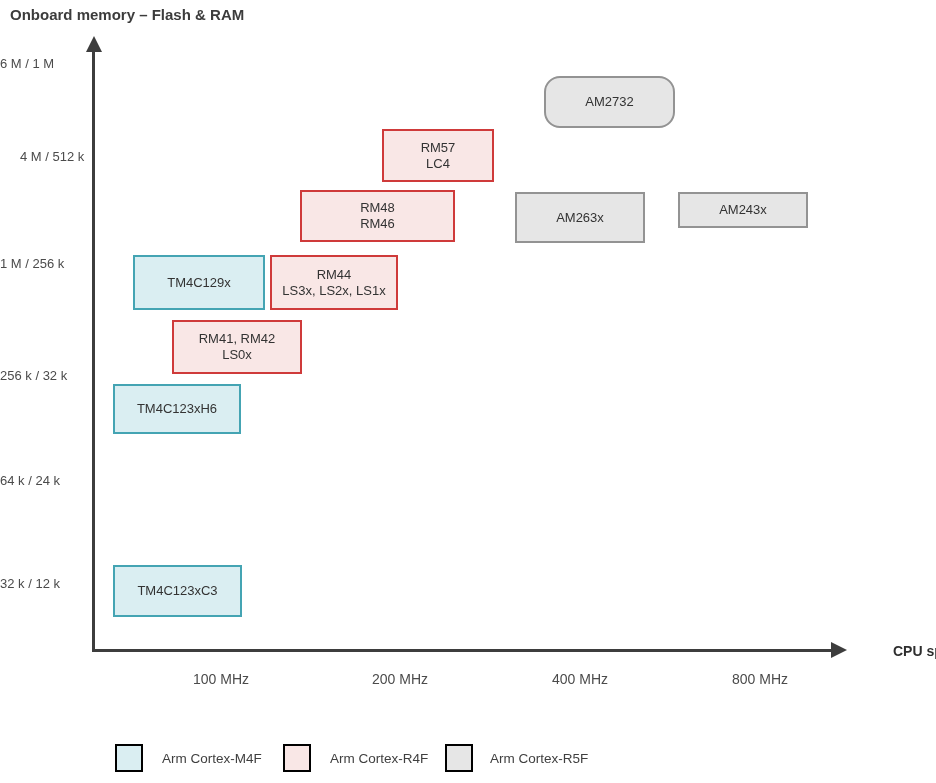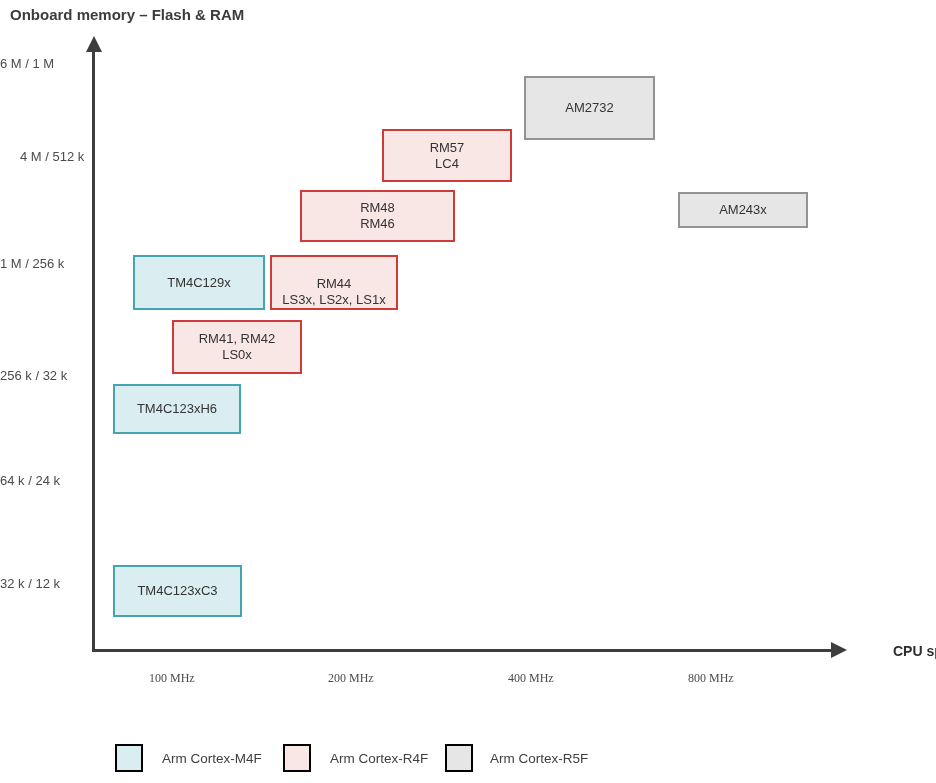--- a/index.html
+++ b/index.html
@@ -69,25 +69,24 @@
   .ytick-0 { top: 56px; }
   .ytick-1 { top: 149px; padding-left: 20px; }
   .ytick-2 { top: 256px; }
   .ytick-3 { top: 368px; }
   .ytick-4 { top: 473px; }
   .ytick-5 { top: 576px; }
   .xtick {
     position: absolute;
     top: 671px;
     width: 100px;
-    text-align: left;
-    font-size: 12px;
+    text-align: right;
+    font-size: 14px;
     color: #4b4b4b;
     white-space: nowrap;
-    font-family: Liberation Serif, serif;
   }
   .xtick-0 { left: 149px; }
   .xtick-1 { left: 328px; }
   .xtick-2 { left: 508px; }
   .xtick-3 { left: 688px; }
   
   .chip {
     position: absolute;
     display: flex;
     flex-direction: column;
@@ -95,27 +94,27 @@
     justify-content: center;
     text-align: center;
     font-size: 13px;
     line-height: 16px;
     color: #333333;
     border: 2px solid;
   }
   .m4f { background: #daeef2; border-color: #44a4b3; }
   .r4f { background: #f9e7e6; border-color: #cf3a3a; }
   .r5f { background: #e6e6e6; border-color: #939393; }
-  .chip-am2732     { left: 524px; top:  76px; width: 131px; height: 64px; }
-  .chip-rm57       { left: 382px; top: 129px; width: 130px; height: 53px; }
+  .chip-am2732     { left: 544px; top:  76px; width: 131px; height: 52px; border-radius: 16px; }
+  .chip-rm57       { left: 382px; top: 129px; width: 112px; height: 53px; }
   .chip-rm48       { left: 300px; top: 190px; width: 155px; height: 52px; }
   .chip-am263x     { left: 515px; top: 192px; width: 130px; height: 51px; }
   .chip-am243x     { left: 678px; top: 192px; width: 130px; height: 36px; align-items: center; }
   .chip-tm4c129x   { left: 133px; top: 255px; width: 132px; height: 55px; }
-  .chip-rm44       { left: 270px; top: 255px; width: 128px; height: 55px; justify-content: flex-end; }
+  .chip-rm44       { left: 270px; top: 255px; width: 128px; height: 55px; }
   .chip-rm41       { left: 172px; top: 320px; width: 130px; height: 54px; }
   .chip-tm4c123xh6 { left: 113px; top: 384px; width: 128px; height: 50px; }
   .chip-tm4c123xc3 { left: 113px; top: 565px; width: 129px; height: 52px; }
   
   .legend-swatch {
     position: absolute;
     top: 744px;
     width: 28px; height: 28px;
     border: 2px solid;
   }
@@ -162,20 +161,23 @@
     <span>AM2732</span>
   </div>
   <div class="chip r4f chip-rm57">
     <span>RM57</span>
     <span>LC4</span>
   </div>
   <div class="chip r4f chip-rm48">
     <span>RM48</span>
     <span>RM46</span>
   </div>
+  <div class="chip r5f chip-am263x">
+    <span>AM263x</span>
+  </div>
   <div class="chip r5f chip-am243x">
     <span>AM243x</span>
   </div>
   <div class="chip m4f chip-tm4c129x">
     <span>TM4C129x</span>
   </div>
   <div class="chip r4f chip-rm44">
     <span>RM44</span>
     <span>LS3x, LS2x, LS1x</span>
   </div>

